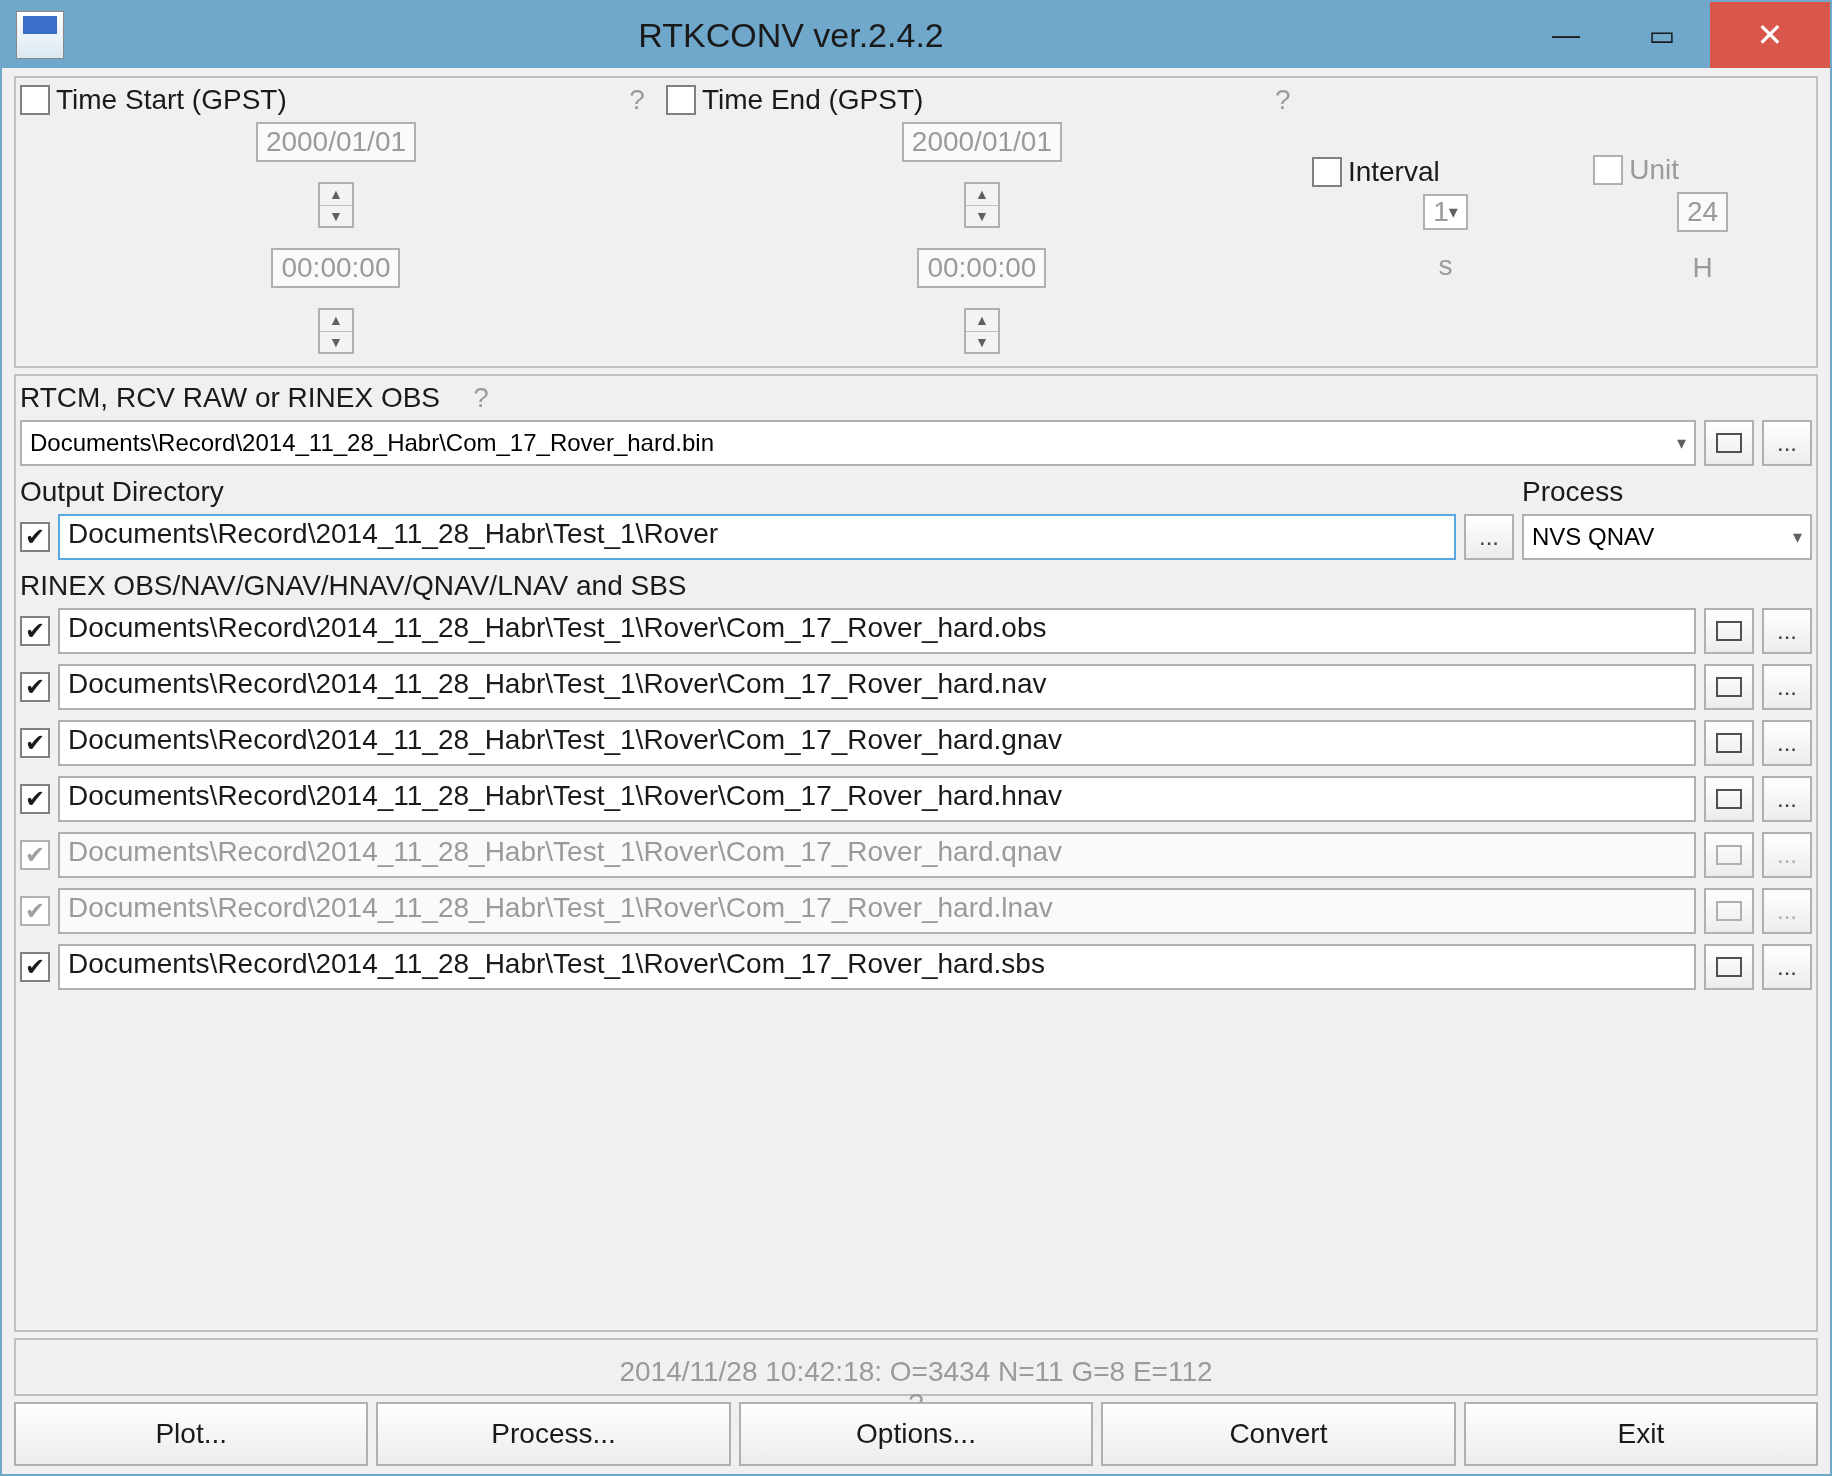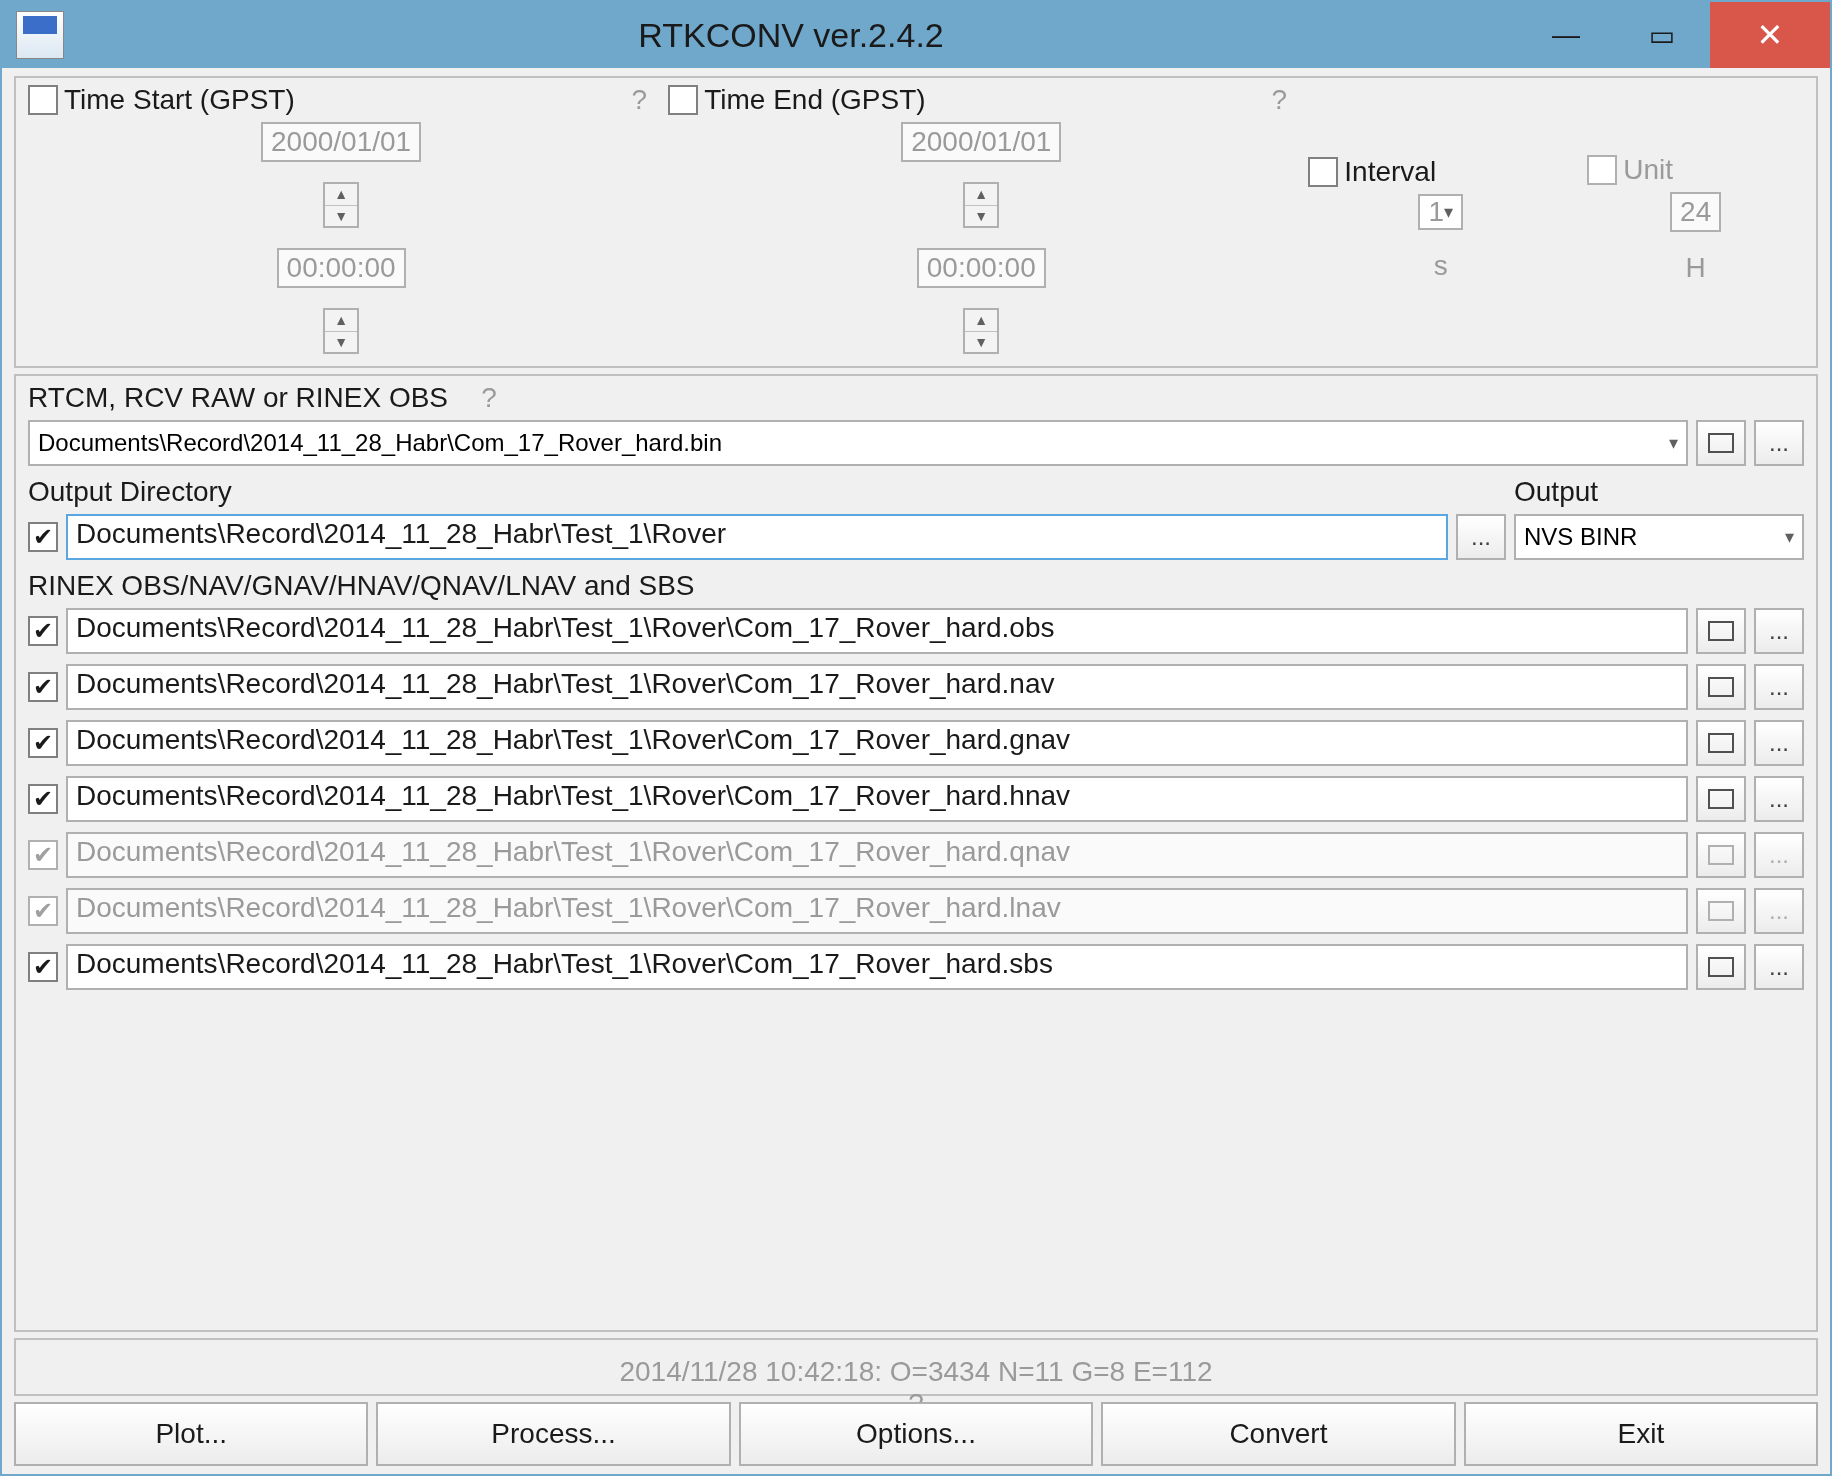--- a/index.html
+++ b/index.html
@@ -56,21 +56,21 @@
 .win-btn.min, .win-btn.max { background:transparent; }
 .client {
   flex:1;
   padding: 8px 12px;
   background:#f0f0f0;
   display:flex; flex-direction:column;
 }
 .panel {
   border:2px solid #c0c0c0;
   background:#f0f0f0;
-  padding:6px 12px;
+  padding:6px 4px;
   margin-bottom:6px;
 }
 .row { display:flex; align-items:center; gap:6px; margin-bottom:6px; }
 .label { color:#1a1a1a; font-size:28px; }
 .label.disabled { color:#9a9a9a;text-align:right; }
 .checkbox {
   width:30px; height:30px;
   border:2px solid #808080; background:#fff;
   display:inline-flex; align-items:center; justify-content:center;
   flex-shrink:0;
@@ -244,28 +244,28 @@
         <div class="dropdown" style="flex:1;">
           <span>Documents\Record\2014_11_28_Habr\Com_17_Rover_hard.bin</span>
           <span class="dropdown-arrow">▾</span>
         </div>
         <div class="small-btn rect"></div>
         <div class="small-btn">...</div>
       </div>
 
       <div class="row" style="gap:20px;">
         <span class="label" style="flex:1;">Output Directory</span>
-        <span class="label" style="width:290px;">Output</span>
+        <span class="label" style="width:290px;">Process</span>
       </div>
       <div class="file-row">
         <div class="checkbox checked"></div>
         <div class="text-input highlighted" style="flex:1;">Documents\Record\2014_11_28_Habr\Test_1\Rover</div>
         <div class="small-btn">...</div>
         <div class="dropdown" style="width:290px;">
-          <span>NVS BINR</span>
+          <span>NVS QNAV</span>
           <span class="dropdown-arrow">▾</span>
         </div>
       </div>
 
       <div class="row">
         <span class="label">RINEX OBS/NAV/GNAV/HNAV/QNAV/LNAV and SBS</span>
       </div>
       <div id="output-rows">
           <div class="file-row">
             <div class="checkbox checked"></div>

